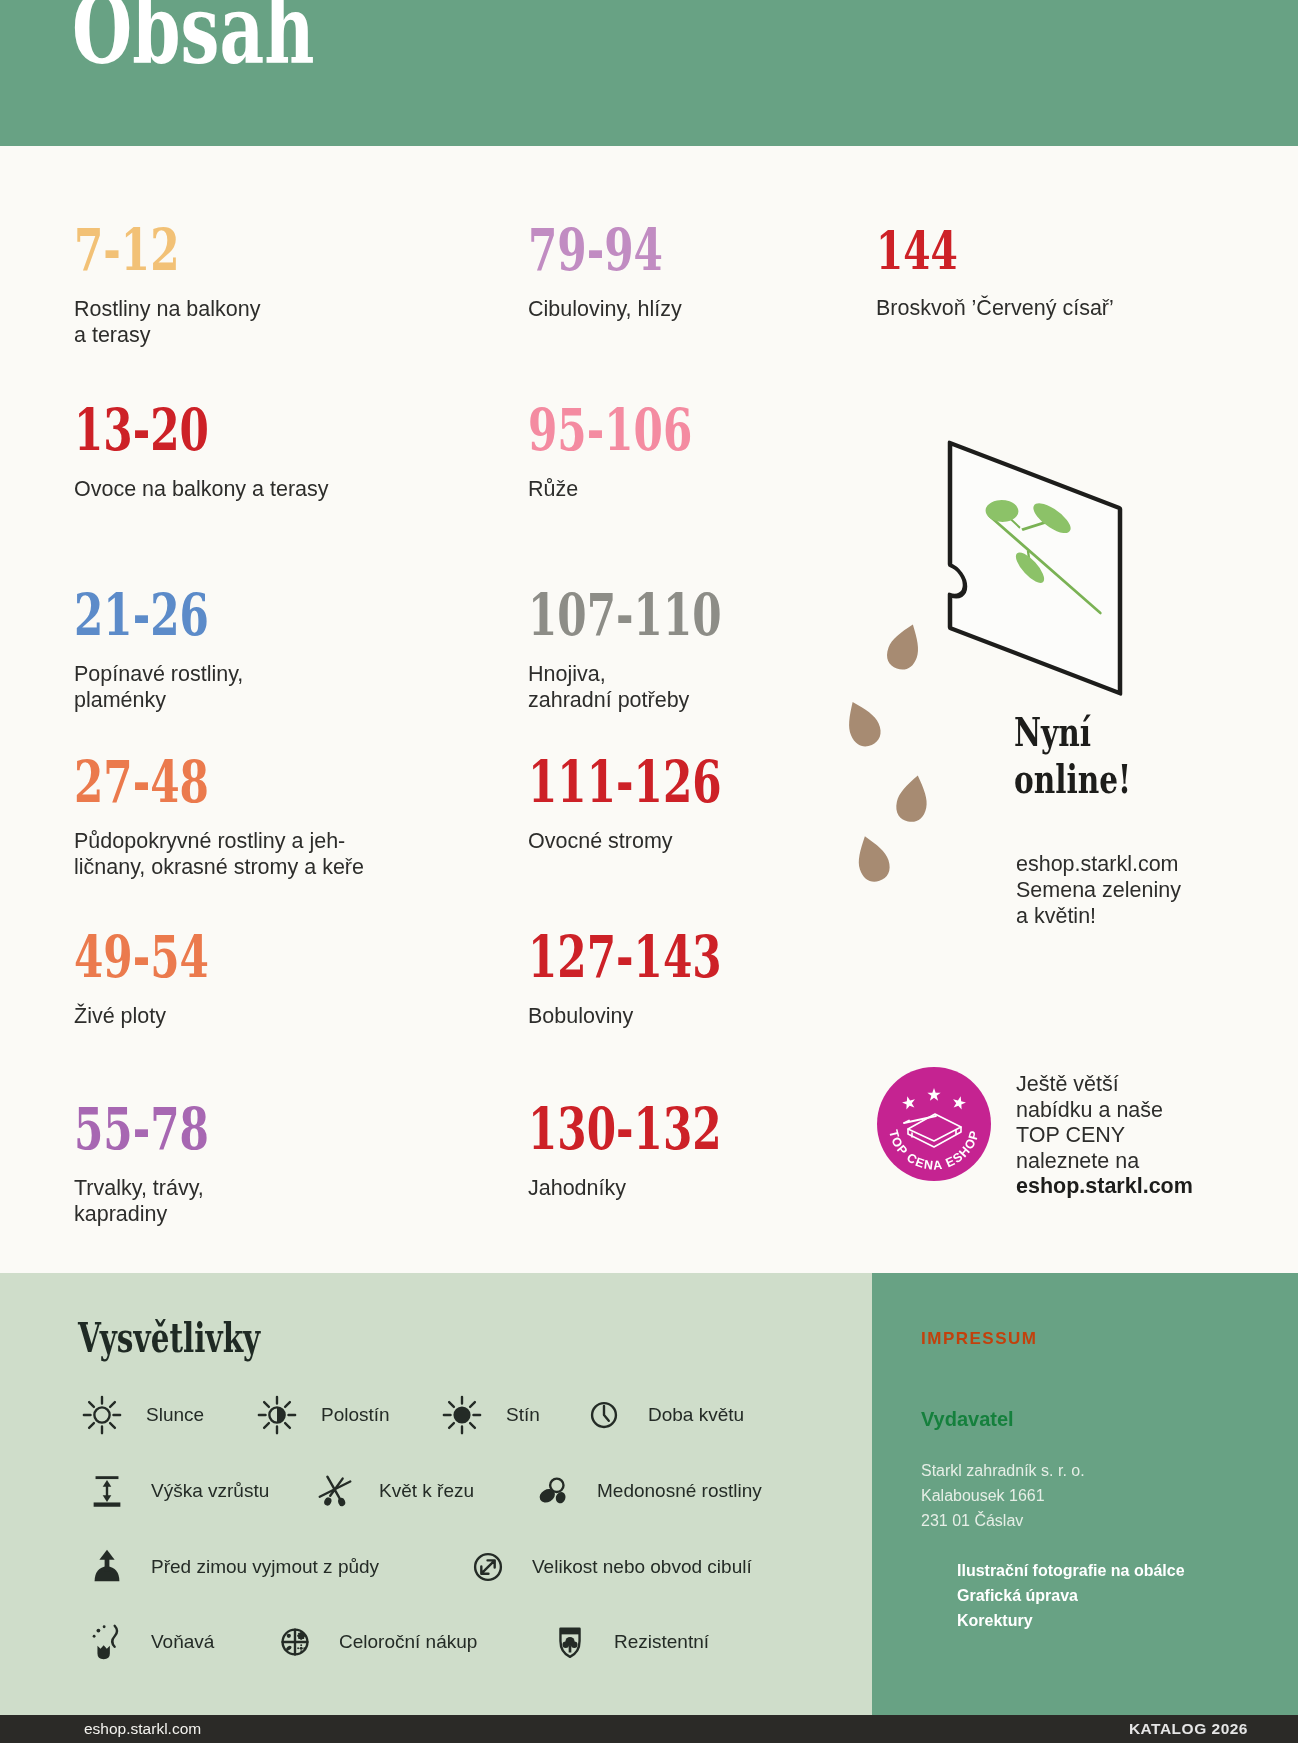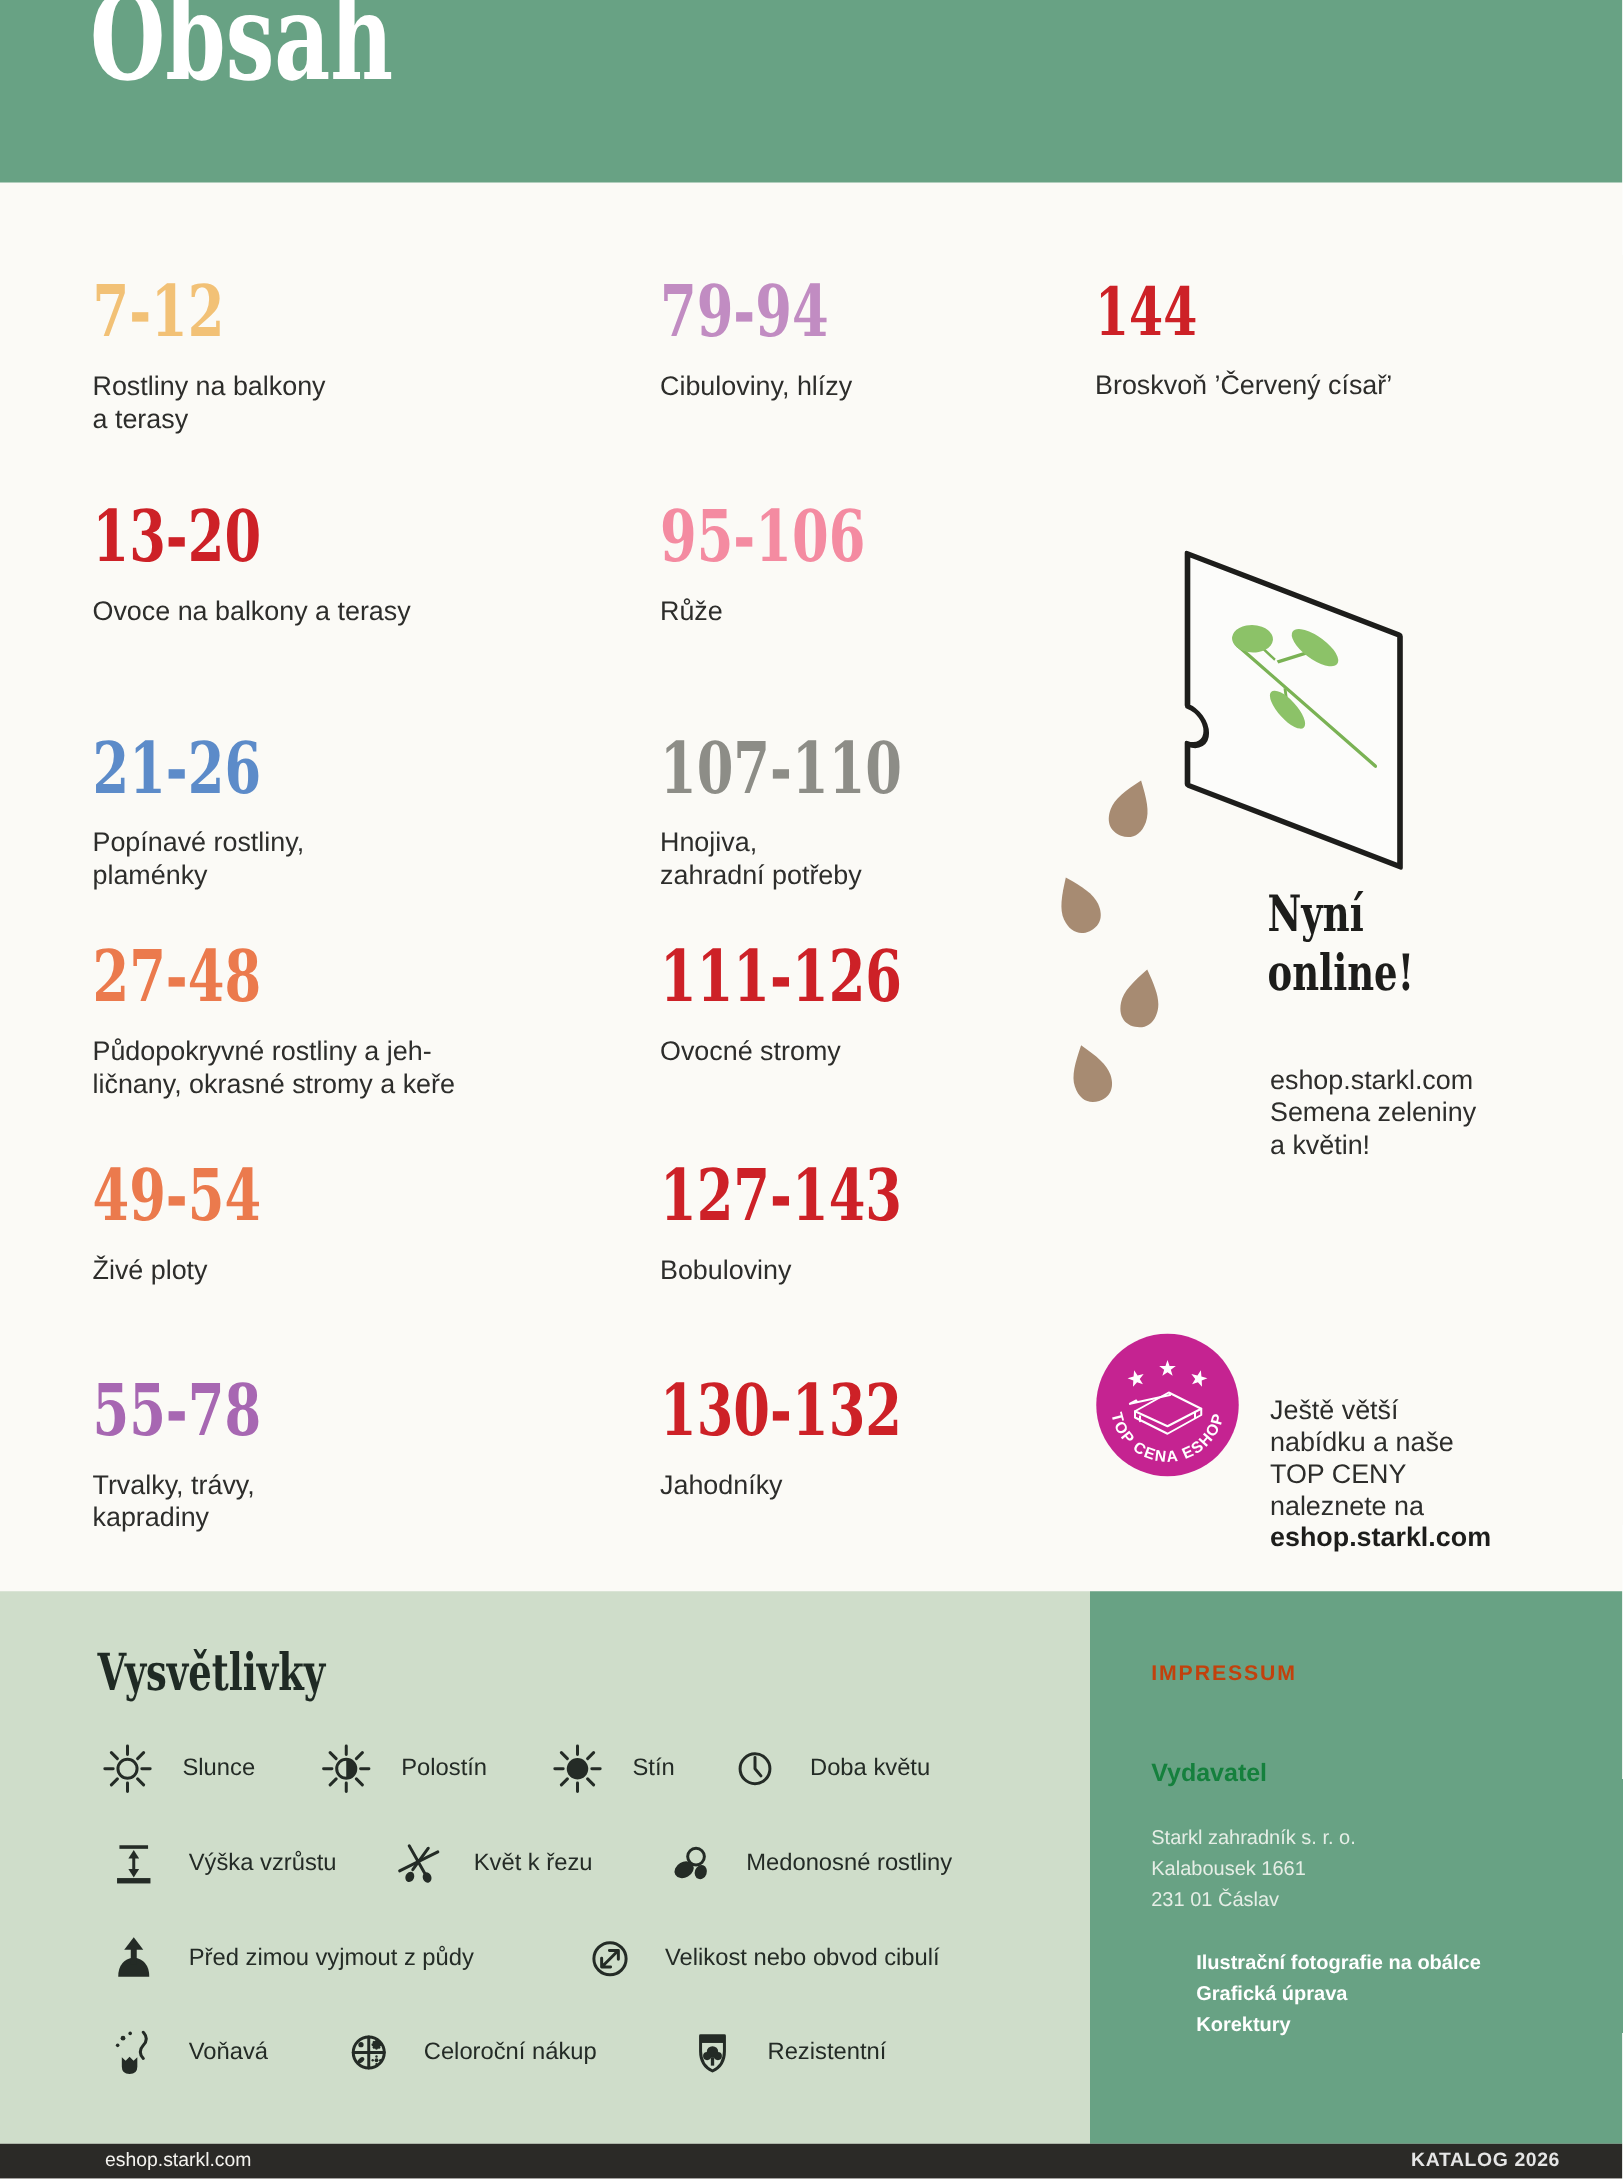--- a/index.html
+++ b/index.html
@@ -16,21 +16,21 @@
        transform:scaleX(.74);transform-origin:0 50%;white-space:nowrap;}
   .desc{margin-top:18px;font-size:21.5px;line-height:26px;color:#2d2d2b;white-space:pre-line;}
   
   .headline{position:absolute;left:1014px;top:708px;color:#1d1d1b;
        font-family:"DejaVu Serif",serif;font-weight:700;font-size:40px;line-height:47px;
        transform:scaleX(.74);transform-origin:0 0;white-space:pre-line;}
   .eshop-note{position:absolute;left:1016px;top:851px;font-size:21.5px;line-height:26px;
        color:#2d2d2b;white-space:pre-line;}
   .offer{position:absolute;left:1016px;top:1072px;font-size:21.5px;line-height:25.5px;
        color:#2d2d2b;}
-  .offer-text{white-space:pre-line;margin-top:44px;}
+  .offer-text{white-space:pre-line;}
   .offer-link{font-weight:700;color:#1d1d1b;}
   .art,.badge{position:absolute;}
   
   .legend-panel{position:absolute;left:0;top:1273px;width:872px;height:442px;background:#cfddca;}
   .impressum-panel{position:absolute;left:872px;top:1273px;width:426px;height:442px;background:#68a284;}
   .legend-title{position:absolute;left:78px;top:1316px;color:#1f2a24;
        font-family:"DejaVu Serif",serif;font-weight:700;font-size:41px;line-height:1.1;
        transform:scaleX(.72);transform-origin:0 0;white-space:nowrap;}
   .litem{position:absolute;display:flex;align-items:center;column-gap:23px;height:42px;}
   .licon{width:42px;height:42px;flex:0 0 42px;}

